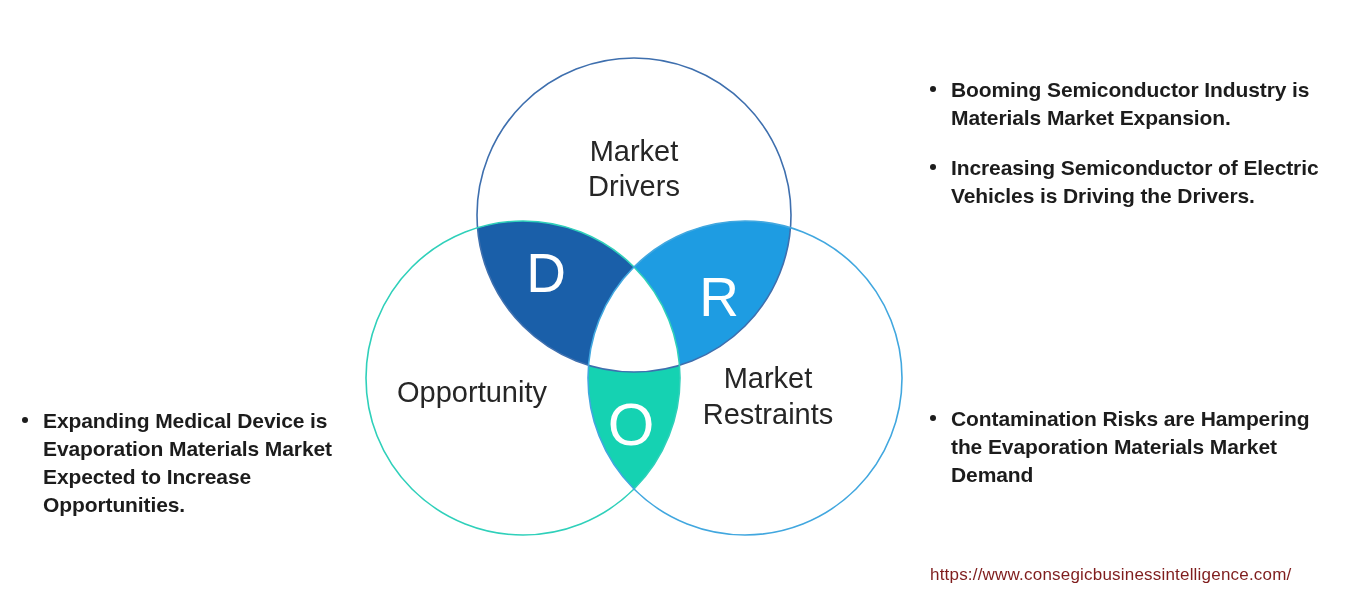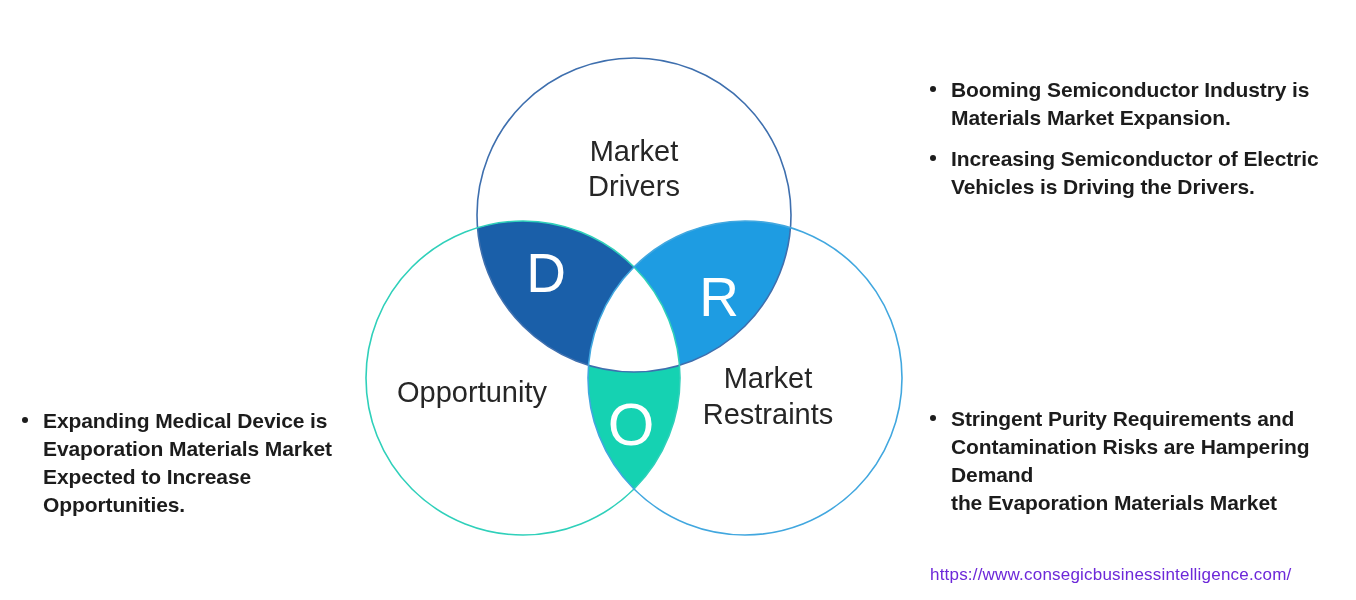--- a/index.html
+++ b/index.html
@@ -5,33 +5,33 @@
   html,body { margin:0; padding:0; background:#ffffff; }
   .canvas {
     position:relative; width:1356px; height:600px; background:#ffffff;
     overflow:hidden; font-family:"Liberation Sans", sans-serif;
   }
   .venn-svg { position:absolute; left:0; top:0; }
   .venn-label { font-size:29px; fill:#262626; font-weight:400; }
   .venn-letter { fill:#ffffff; font-weight:400; }
   .letter-dr { font-size:55px; }
   .letter-o  { font-size:60px; }
-  .bullet-block { position:absolute; display:flex; flex-direction:column; gap:13px; }
+  .bullet-block { position:absolute; display:flex; flex-direction:column; gap:22px; }
   .bullet-item { display:flex; align-items:flex-start; }
   .dot {
     width:6px; height:6px; border-radius:50%; background:#1c1c1c;
     margin-top:10px; flex:none;
   }
   .bullet-lines {
     margin-left:15px; font-size:21px; line-height:28px; font-weight:700;
     color:#1c1c1c; letter-spacing:-0.1px; white-space:nowrap;
   }
   .source-url {
     position:absolute; left:930px; top:565px; font-size:17px;
-    color:#6d28d9; letter-spacing:0.2px; white-space:nowrap;
+    color:#7f1d1d; letter-spacing:0.2px; white-space:nowrap;
   }
 </style>
 </head>
 <body>
 
 <div class="canvas">
 
   <svg class="venn-svg" width="1356" height="600" viewBox="0 0 1356 600">
     <defs>
       <clipPath id="clipTop">
@@ -109,23 +109,22 @@
         <div>Expected to Increase</div>
         <div>Opportunities.</div>
       </div>
     </div>
   </div>
 
   <div class="bullet-block" style="left:930px; top:405px;">
     <div class="bullet-item">
       <span class="dot"></span>
       <div class="bullet-lines">
-        <div>Stringent Purity Requirements and</div>
         <div>Contamination Risks are Hampering</div>
+        <div>the Evaporation Materials Market</div>
         <div>Demand</div>
-        <div>the Evaporation Materials Market</div>
       </div>
     </div>
   </div>
 
   <div class="source-url">https://www.consegicbusinessintelligence.com/</div>
 
 </div>
 
 </body></html>

